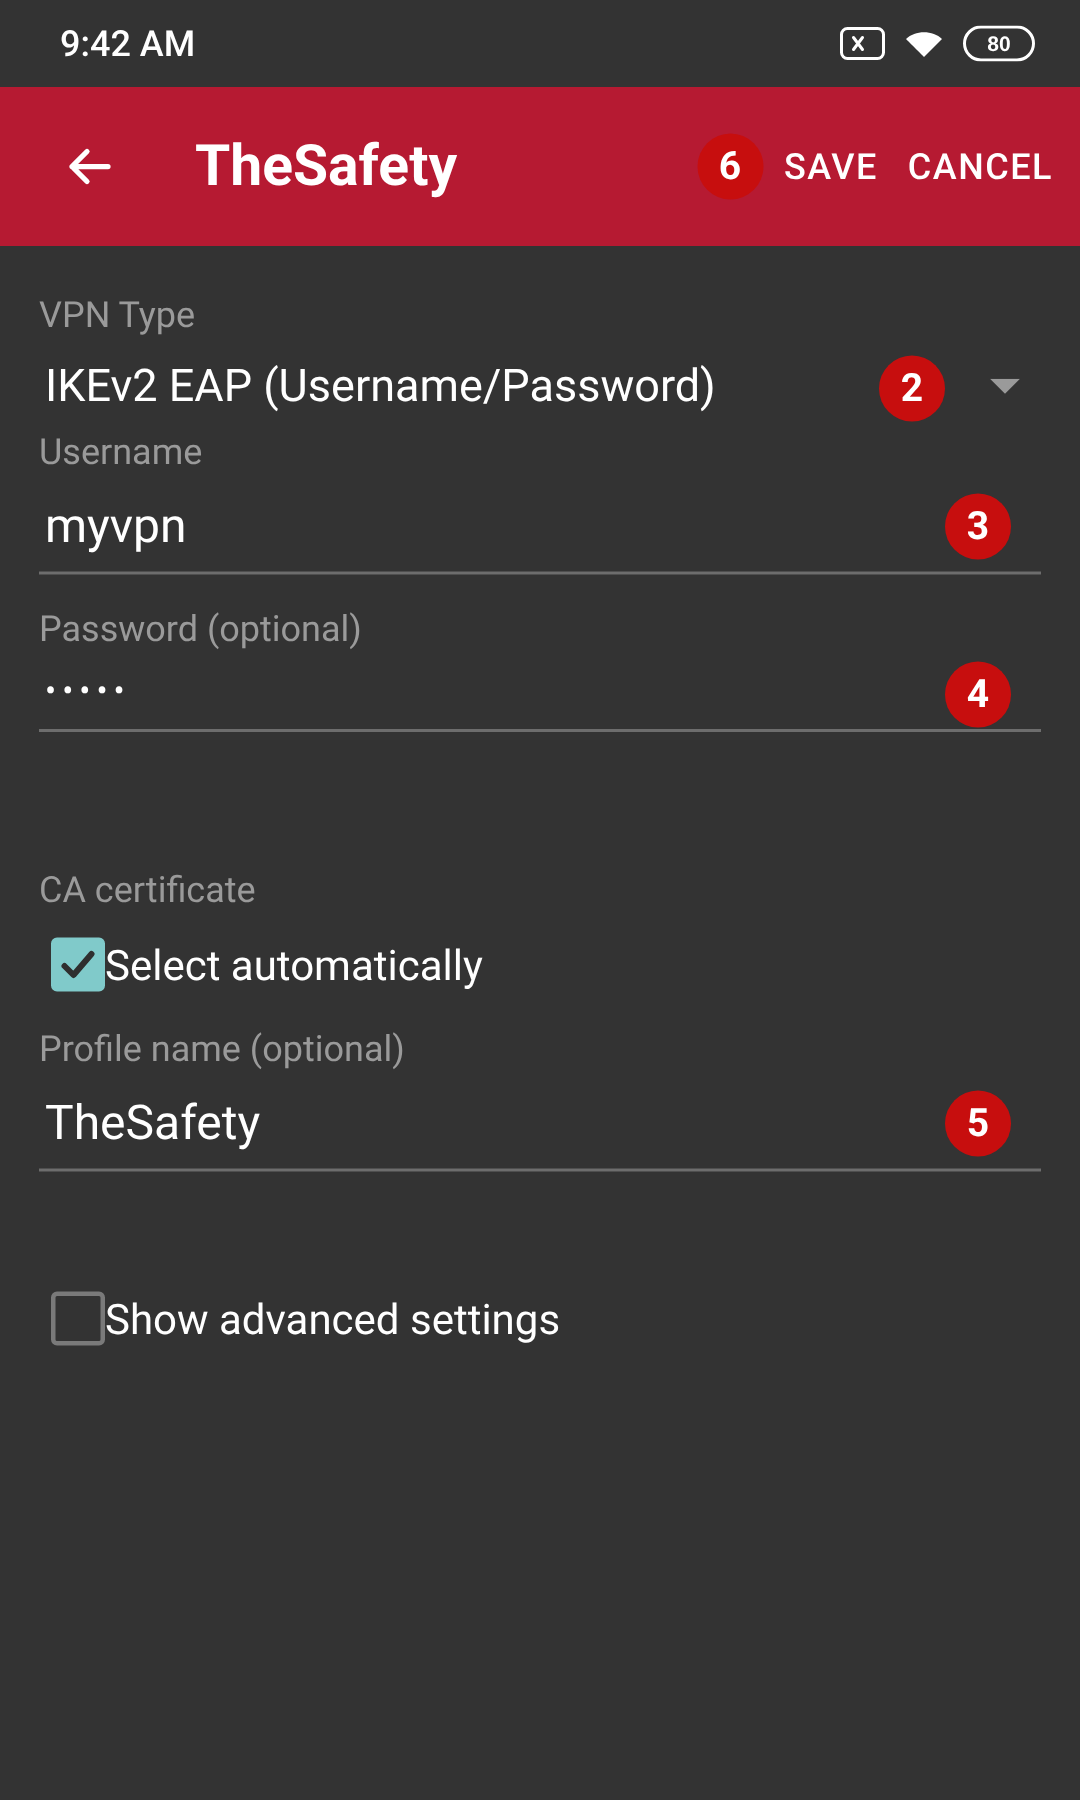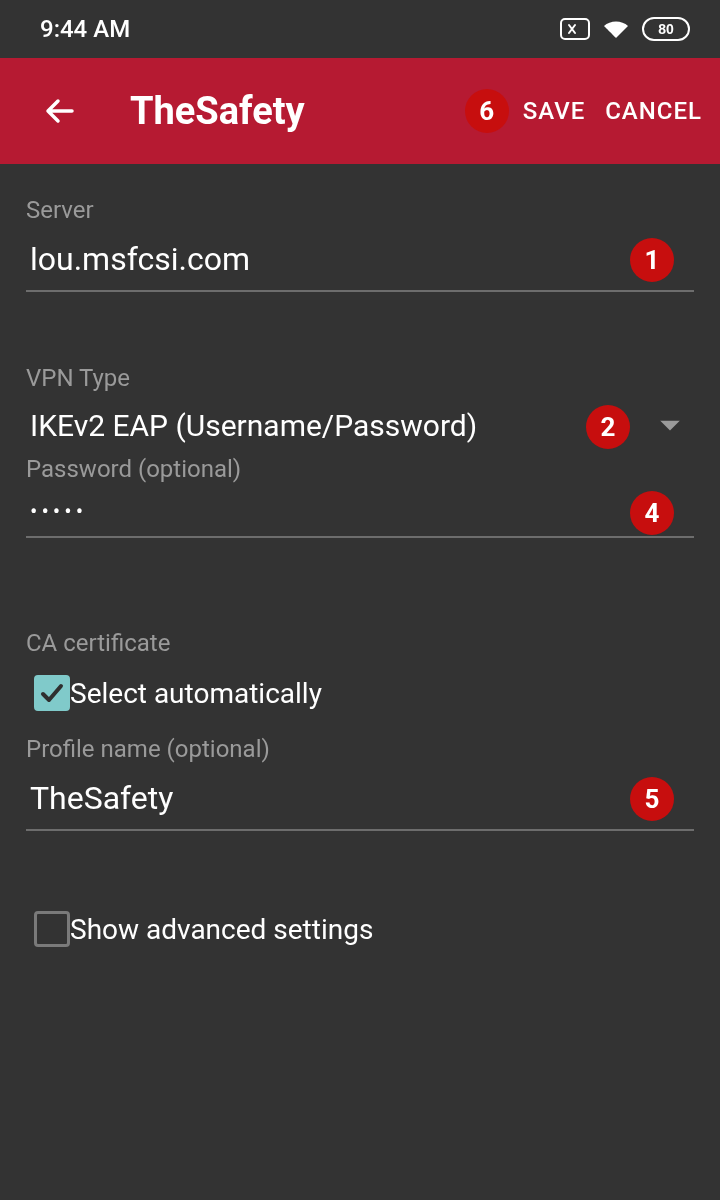--- a/index.html
+++ b/index.html
@@ -174,21 +174,21 @@
       font-size: 22px;
       font-weight: 400;
       padding-left: 4px;
       flex: 1;
     }
   </style>
 </head>
 <body>
 
 <div class="status-bar">
-  <div class="status-time">9:44 AM</div>
+  <div class="status-time">9:42 AM</div>
   <div class="status-icons">
     <span>
       <svg class="status-icon-svg" width="30" height="22" viewBox="0 0 30 22">
         <rect x="1" y="1" width="28" height="20" rx="4" fill="none" stroke="#ffffff" stroke-width="2"></rect>
         <path d="M9 7 L15 15 M15 7 L9 15" stroke="#ffffff" stroke-width="2" stroke-linecap="round"></path>
       </svg>
     </span>
     <span>
       <svg class="status-icon-svg" width="28" height="22" viewBox="0 0 28 22">
         <path d="M14 20 C14 20 2 8 2 8 C8 2 20 2 26 8 Z" fill="#ffffff"></path>
@@ -212,41 +212,41 @@
   <div class="app-title">TheSafety</div>
   <div class="app-actions">
     <div class="badge-6">6</div>
     <div class="action-btn">SAVE</div>
     <div class="action-btn">CANCEL</div>
   </div>
 </div>
 
 <div class="content">
 
-  <div class="field-server">
-    <div class="field-label">Server</div>
-    <div class="field-row">
-      <div class="field-value">lou.msfcsi.com</div>
-      <div class="number-badge">1</div>
-    </div>
-  </div>
 
   <div class="field-vpn-type">
     <div class="field-label">VPN Type</div>
     <div class="field-row vpn-type-row" style="border-bottom:none;align-items:center;">
       <div class="field-value" style="font-size:30px;">IKEv2 EAP (Username/Password)</div>
       <div class="number-badge">2</div>
       <span class="dropdown-caret">
         <svg width="20" height="12" viewBox="0 0 20 12">
             <path d="M0 0 L10 10 L20 0 Z" fill="#9a9a9a"></path>
           </svg>
       </span>
     </div>
   </div>
 
+  <div class="field-username">
+    <div class="field-label">Username</div>
+    <div class="field-row">
+      <div class="field-value">myvpn</div>
+      <div class="number-badge">3</div>
+    </div>
+  </div>
 
   <div class="field-password">
     <div class="field-label">Password (optional)</div>
     <div class="field-row">
       <div class="dots">•••••</div>
       <div class="number-badge">4</div>
     </div>
   </div>
 
   <div class="section-label">CA certificate</div>

